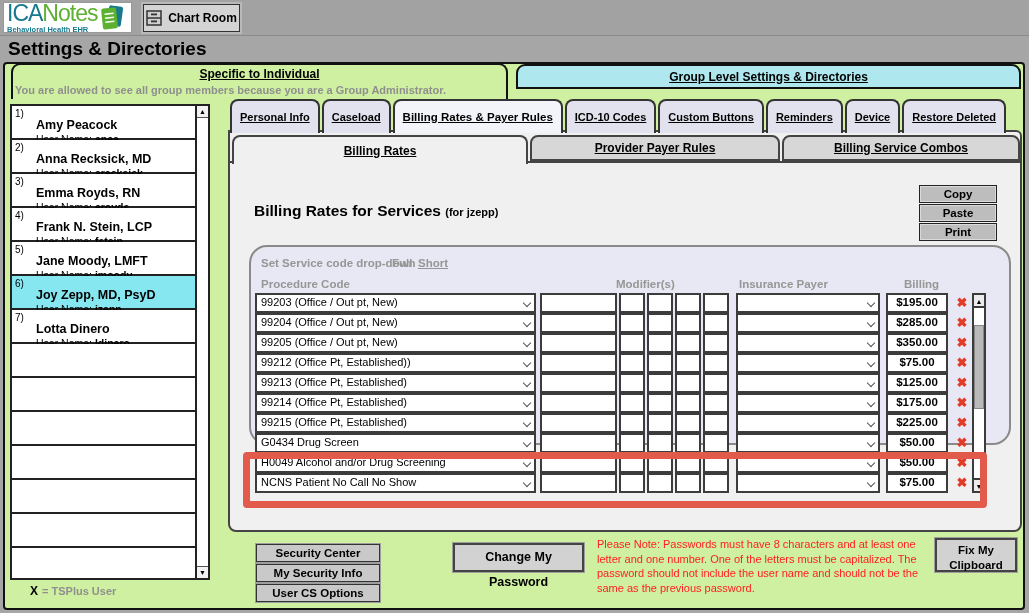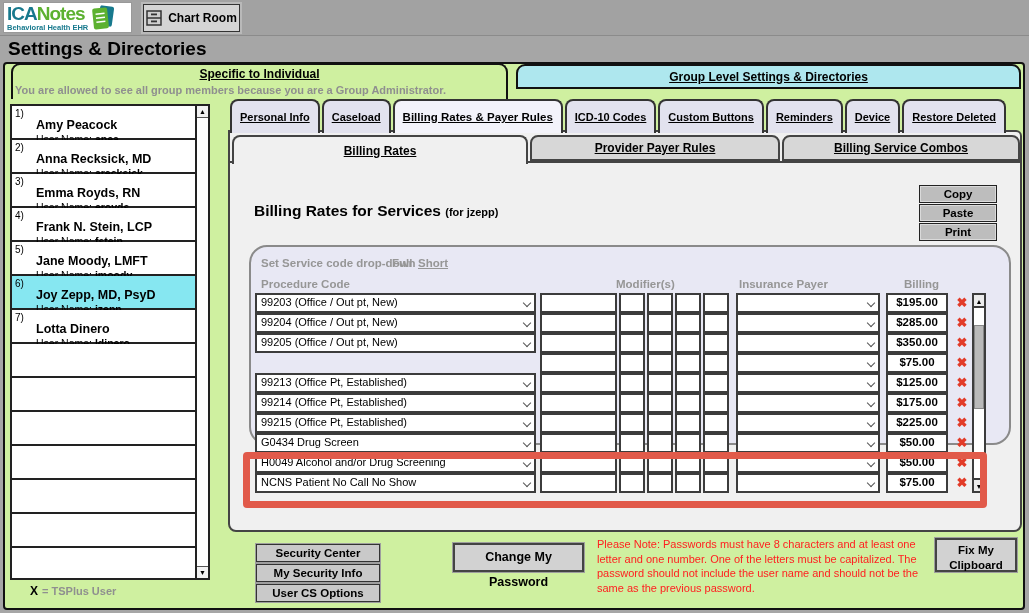--- a/index.html
+++ b/index.html
@@ -3,21 +3,21 @@
 <meta charset="utf-8">
 <style>
   * { box-sizing: border-box; margin: 0; padding: 0; }
   html,body { width:1029px; height:613px; }
   body { font-family:"Liberation Sans", sans-serif; background:#a6a6a6; position:relative; overflow:hidden; }
 
   
   .topbar { position:absolute; left:0; top:0; width:1029px; height:36px; background:#a2a2a2; border-bottom:1px solid #8b8b8b; }
   .logo-box { position:absolute; left:3px; top:2px; width:129px; height:31px; background:#fff; border:1px solid #999; display:flex; align-items:center; padding-left:3px; }
   .logo-text { line-height:1; }
-  .logo-main { font-size:19px; font-weight:bold; letter-spacing:-1px; }
+  .logo-main { font-size:23px; font-weight:normal; letter-spacing:-1px; }
   .logo-ica { color:#17798d; } .logo-notes { color:#5cb130; }
   .logo-tag { font-size:7.5px; font-weight:bold; color:#17798d; margin-top:1px; }
   .logo-doc { margin-left:1px; }
   .chart-room { position:absolute; left:143px; top:4px; width:97px; height:28px; background:#d4d4d4; border:1px solid #333; box-shadow:0 0 0 2px #b9b9b9; display:flex; align-items:center; justify-content:center; gap:5px; font-size:12px; font-weight:bold; color:#000; cursor:pointer; }
 
   .page-title { position:absolute; left:8px; top:38px; font-size:19px; font-weight:bold; color:#000; }
 
   
   .green-panel { position:absolute; left:3px; top:62px; width:1022px; height:548px; background:#cff0a0; border:2px solid #111; border-radius:4px; }
   .tab-individual { position:absolute; left:11px; top:63px; width:497px; height:36px; background:#cff0a0; border:2px solid #111; border-bottom:none; border-radius:9px 9px 0 0; z-index:2; }
@@ -274,20 +274,21 @@
     <div class="fld f-m3"></div>
     <div class="fld f-m4"></div>
     <div class="fld f-payer">
             <span class="chev"></span>
           </div>
     <div class="fld f-amt">$350.00</div>
     <div class="delx">✖</div>
   </div>
 
   <div class="brow">
+    <div class="fld f-proc"><span class="ptext">99212 (Office Pt, Established))</span><span class="chev"></span></div>
     <div class="fld f-mwide"></div>
     <div class="fld f-m1"></div>
     <div class="fld f-m2"></div>
     <div class="fld f-m3"></div>
     <div class="fld f-m4"></div>
     <div class="fld f-payer">
             <span class="chev"></span>
           </div>
     <div class="fld f-amt">$75.00</div>
     <div class="delx">✖</div>

